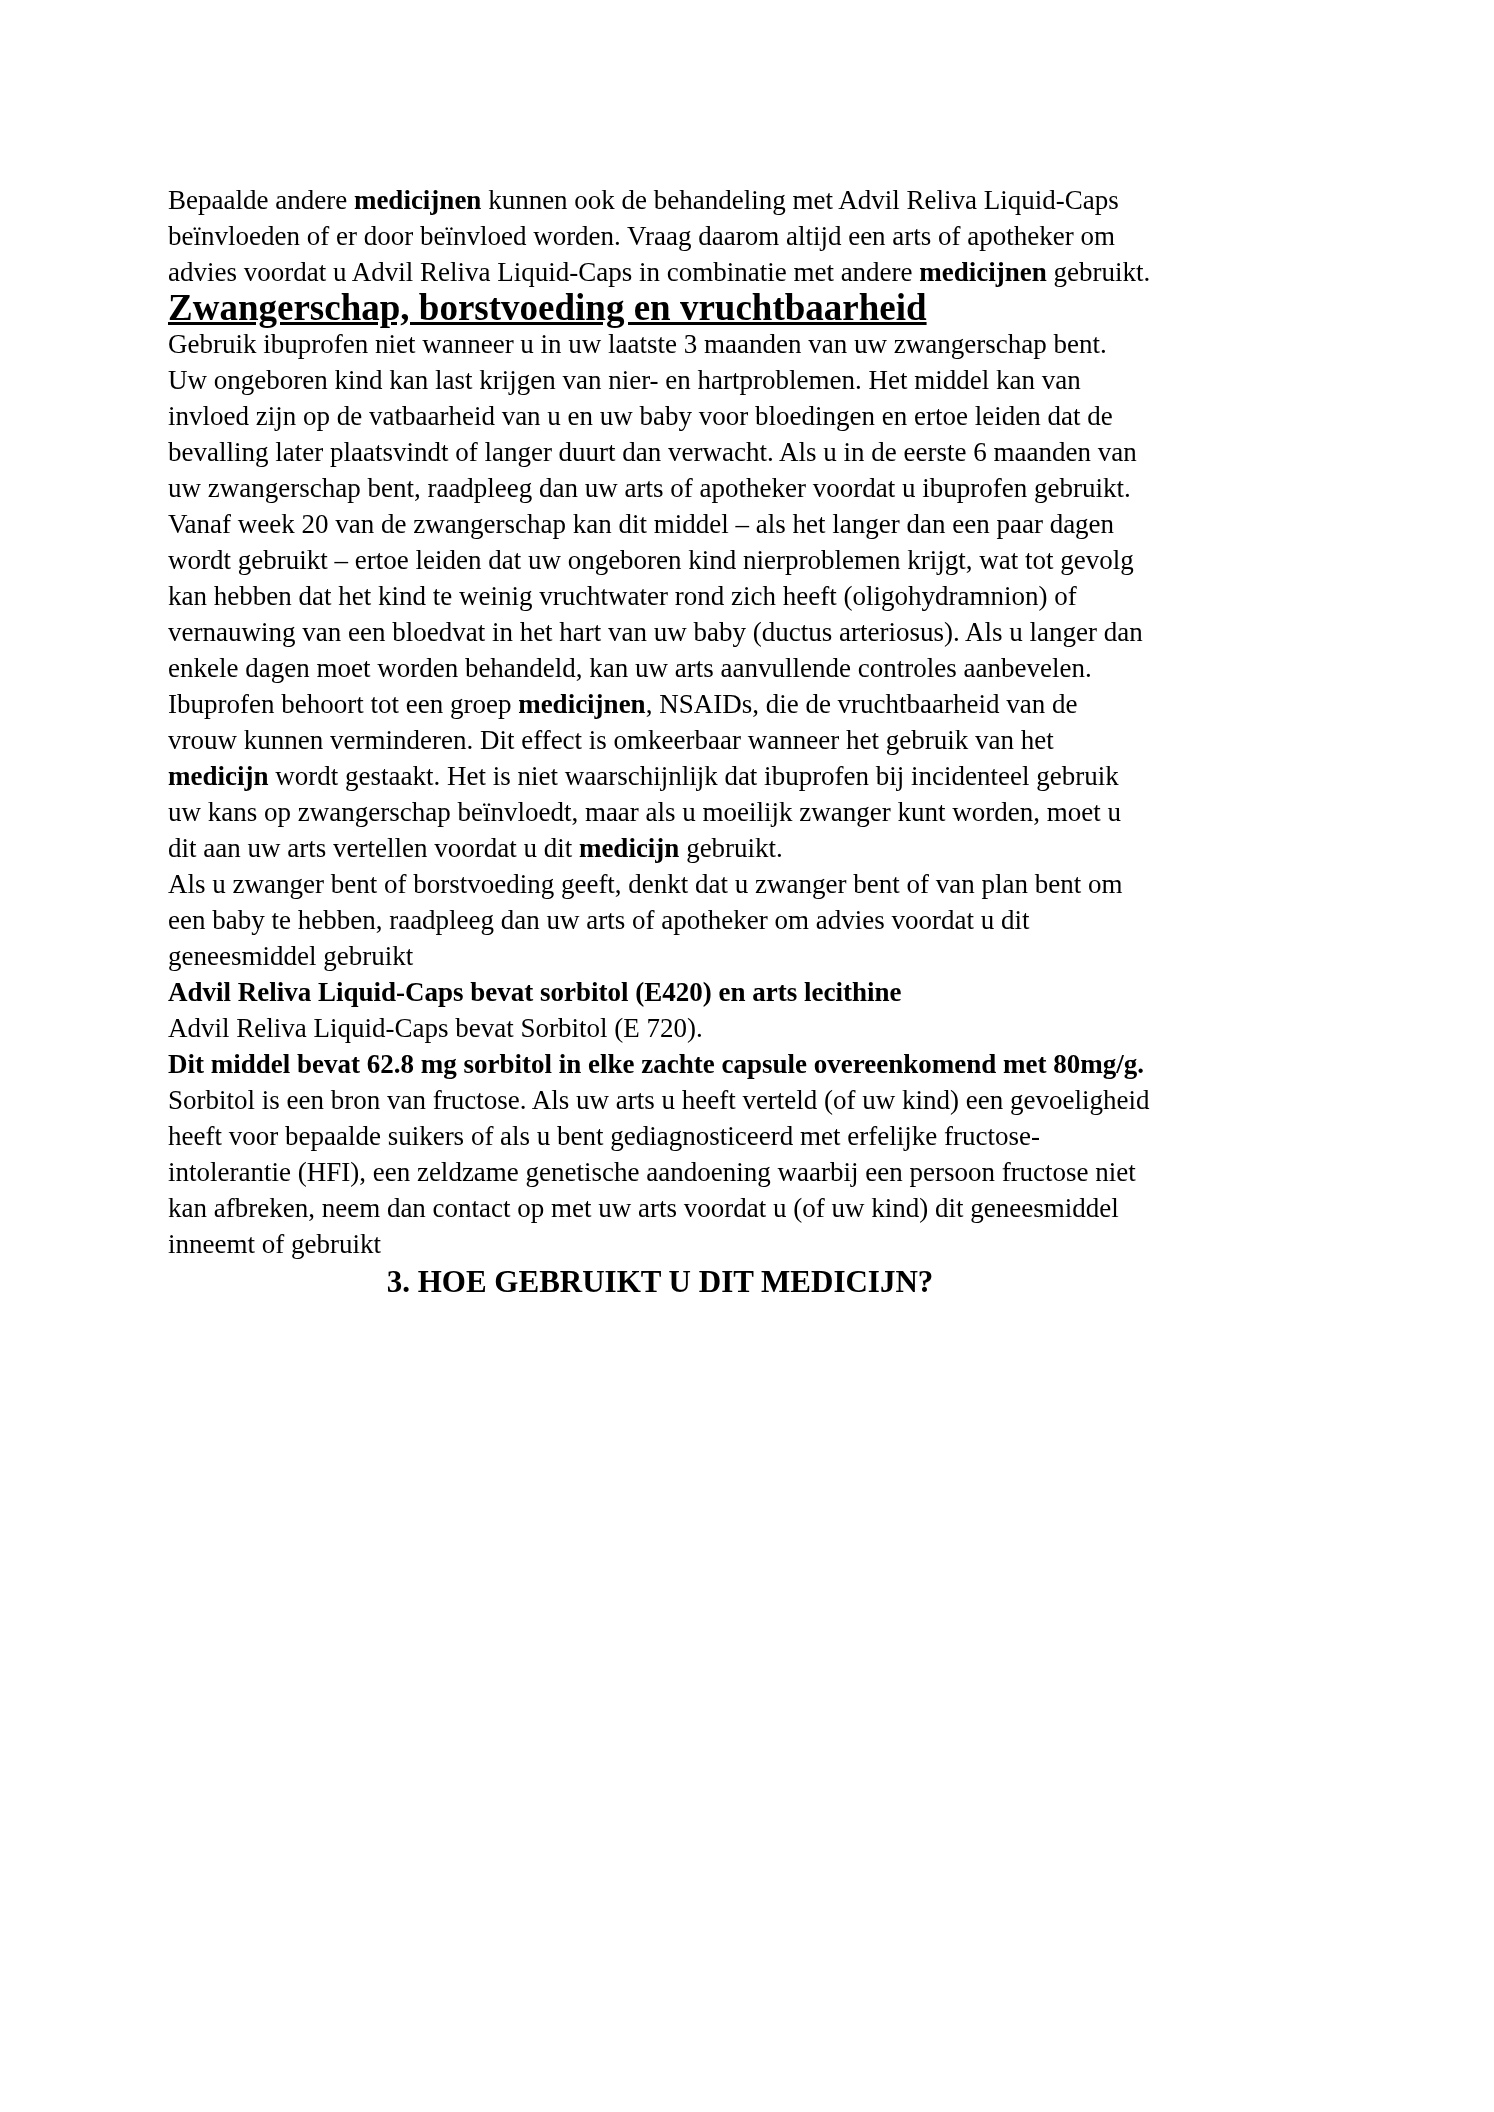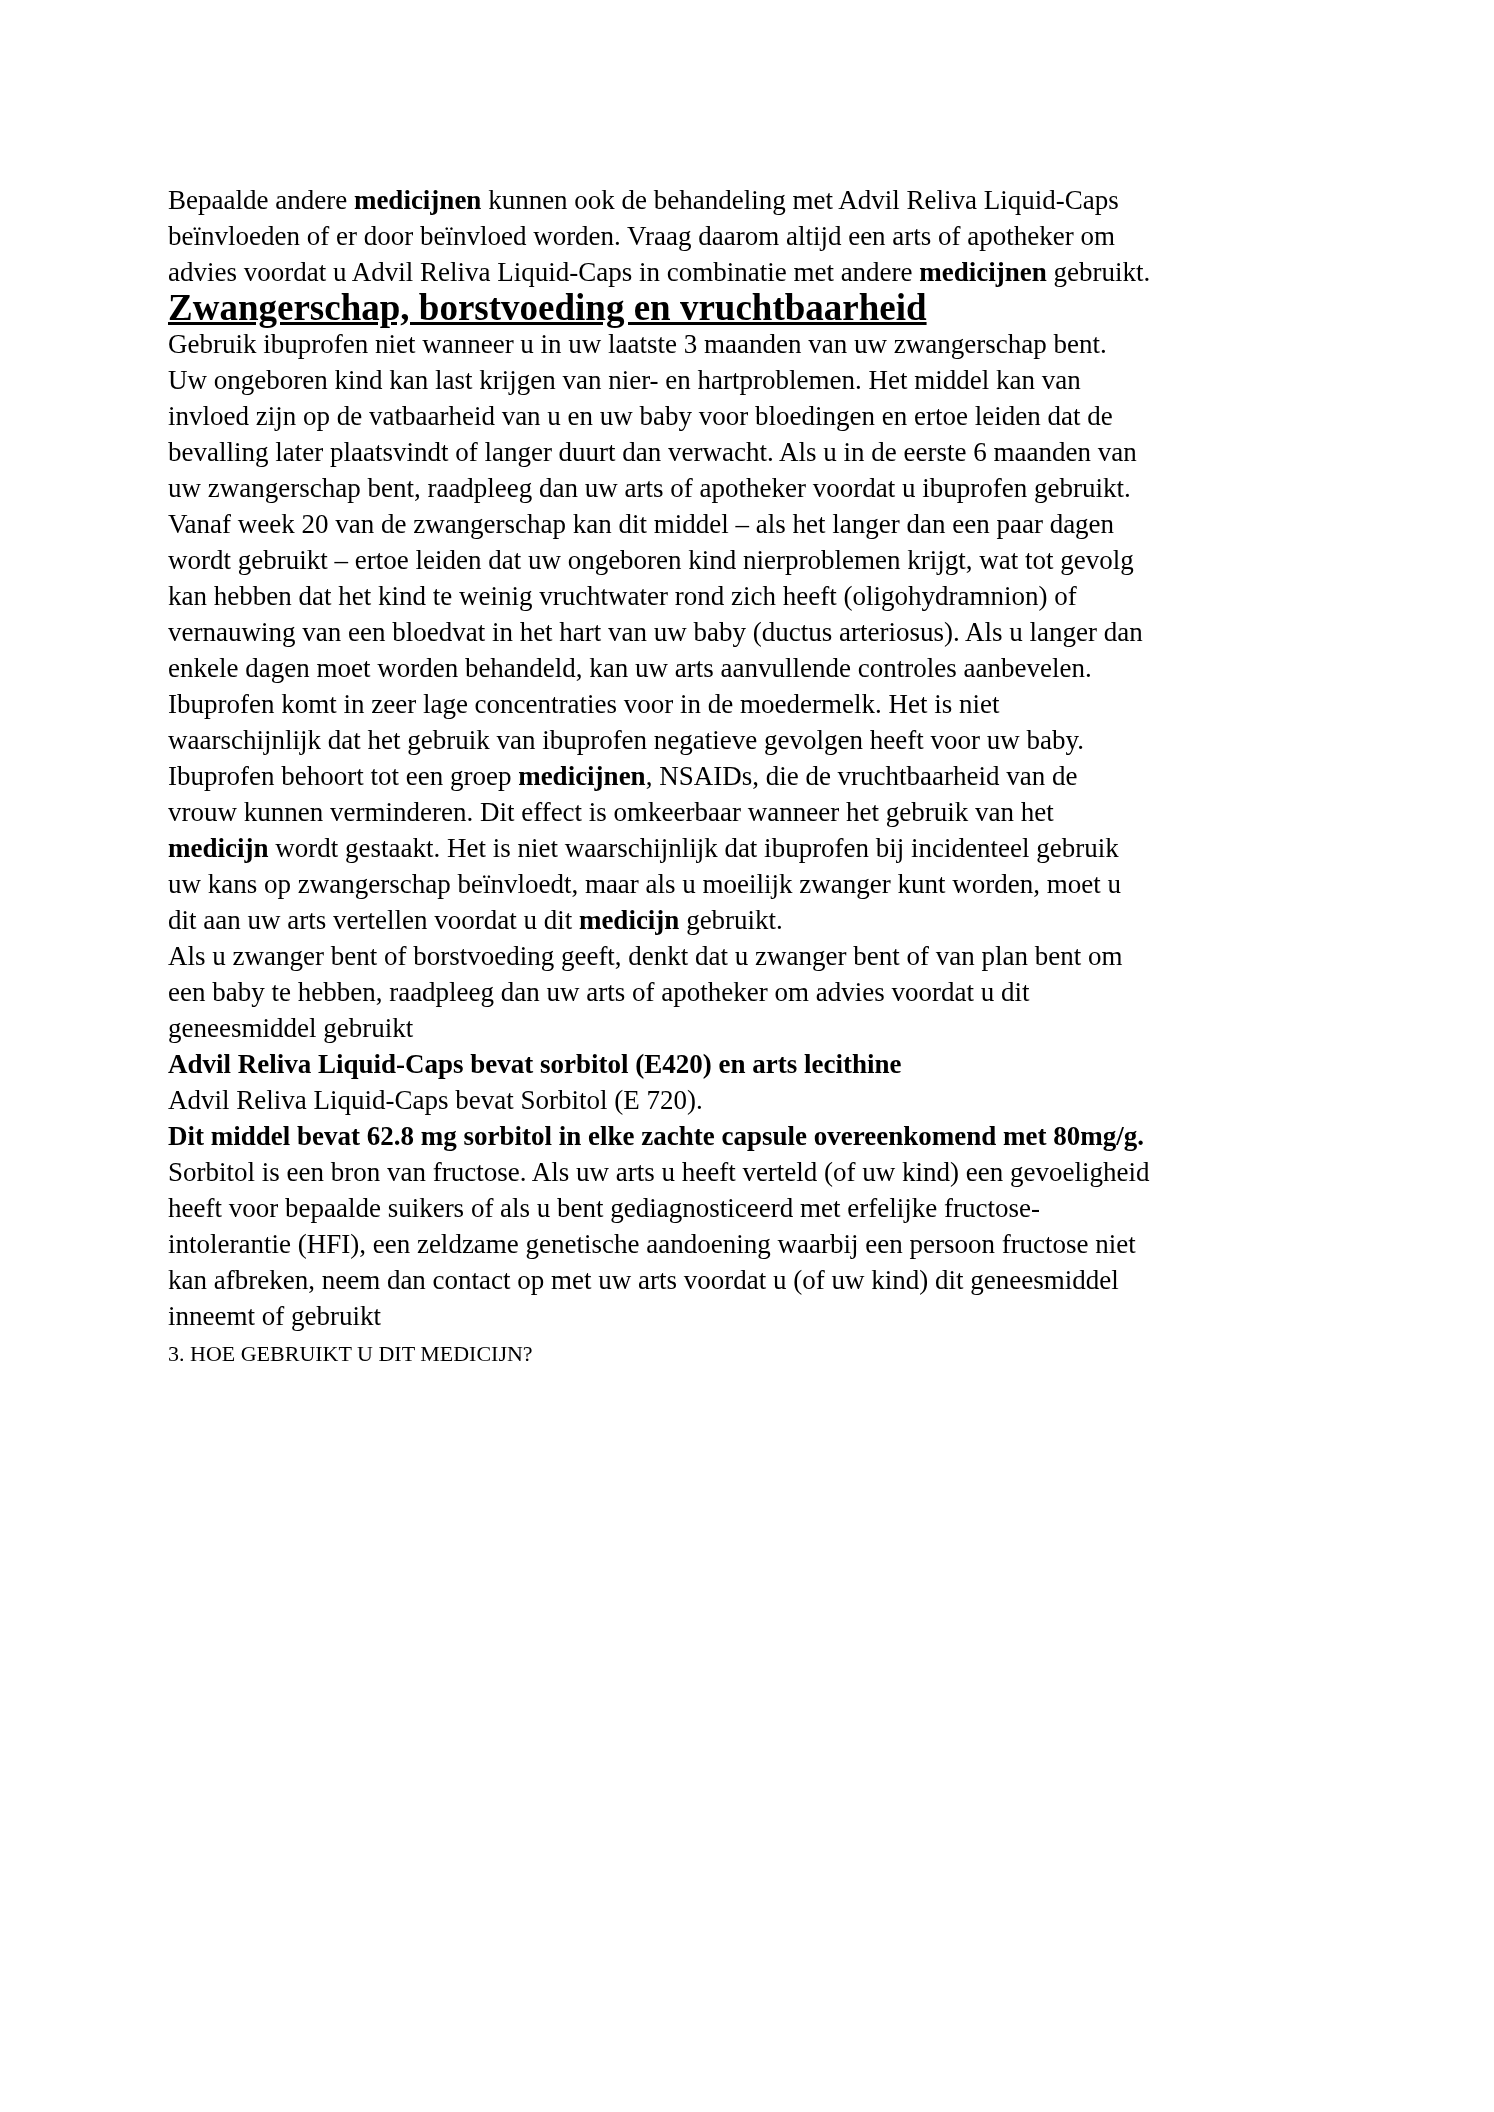--- a/index.html
+++ b/index.html
@@ -31,24 +31,25 @@
     font-weight: bold;
     text-decoration: underline;
     margin-top: 43px;
   }
   .h-bold {
     font-size: 27px;
     line-height: 36px;
     font-weight: bold;
   }
   .h-section {
-    font-size: 22px;
+    font-size: 31px;
     line-height: 40px;
-    font-weight: normal;
+    font-weight: bold;
     margin-top: 54px;
+    text-align: center;
   }
   .mt-p1 { margin-top: 0; }
   .mt-34 { margin-top: 34px; }
   .mt-36 { margin-top: 36px; }
   .mt-30 { margin-top: 30px; }
   .mt-46 { margin-top: 46px; font-weight: bold; }
   .mt-70 { margin-top: 70px; }
   .mt-44 { margin-top: 44px; }
   b { font-weight: bold; }
 </style>
@@ -56,21 +57,20 @@
 <body>
 
 <div class="page">
 
   <p class="para mt-p1"><span>Bepaalde andere </span><b>medicijnen</b><span> kunnen ook de behandeling met Advil Reliva Liquid-Caps beïnvloeden of er door beïnvloed worden. Vraag daarom altijd een arts of apotheker om advies voordat u Advil Reliva Liquid-Caps in combinatie met andere </span><b>medicijnen</b><span> gebruikt.</span></p>
 
   <h2 class="h-underline">Zwangerschap, borstvoeding en vruchtbaarheid</h2>
 
   <p class="para mt-34">Gebruik ibuprofen niet wanneer u in uw laatste 3 maanden van uw zwangerschap bent.  Uw ongeboren kind kan last krijgen van nier- en hartproblemen. Het middel kan van invloed zijn op de vatbaarheid van u en uw baby voor bloedingen en ertoe leiden dat de bevalling later plaatsvindt of langer duurt dan verwacht. Als u in de eerste 6 maanden van uw zwangerschap bent, raadpleeg dan uw arts of apotheker voordat u ibuprofen gebruikt.  Vanaf week 20 van de zwangerschap kan dit middel – als het langer dan een paar dagen wordt gebruikt – ertoe leiden dat uw ongeboren kind nierproblemen krijgt, wat tot gevolg kan hebben dat het kind te weinig vruchtwater rond zich heeft (oligohydramnion) of vernauwing van een bloedvat in het hart van uw baby (ductus arteriosus). Als u langer dan enkele dagen moet worden behandeld, kan uw arts aanvullende controles aanbevelen.</p>
 
-  <p class="para mt-34">Ibuprofen komt in zeer lage concentraties voor in de moedermelk. Het is niet waarschijnlijk dat het gebruik van ibuprofen negatieve gevolgen heeft voor uw baby.</p>
 
   <p class="para mt-36"><span>Ibuprofen behoort tot een groep </span><b>medicijnen</b><span>, NSAIDs, die de vruchtbaarheid van de vrouw kunnen verminderen. Dit effect is omkeerbaar wanneer het gebruik van het </span><b>medicijn</b><span> wordt gestaakt. Het is niet waarschijnlijk dat ibuprofen bij incidenteel gebruik uw kans op zwangerschap beïnvloedt, maar als u moeilijk zwanger kunt worden, moet u dit aan uw arts vertellen voordat u dit </span><b>medicijn</b><span> gebruikt.</span></p>
 
   <p class="para mt-36">Als u zwanger bent of borstvoeding geeft, denkt dat u zwanger bent of van plan bent om een baby te hebben, raadpleeg dan uw arts of apotheker om advies voordat u dit geneesmiddel gebruikt</p>
 
 
   <div class="mt-30">
     <h3 class="h-bold">Advil Reliva Liquid-Caps bevat sorbitol (E420) en arts lecithine</h3>
     <p class="para">Advil Reliva Liquid-Caps bevat Sorbitol (E 720).</p>
   </div>

